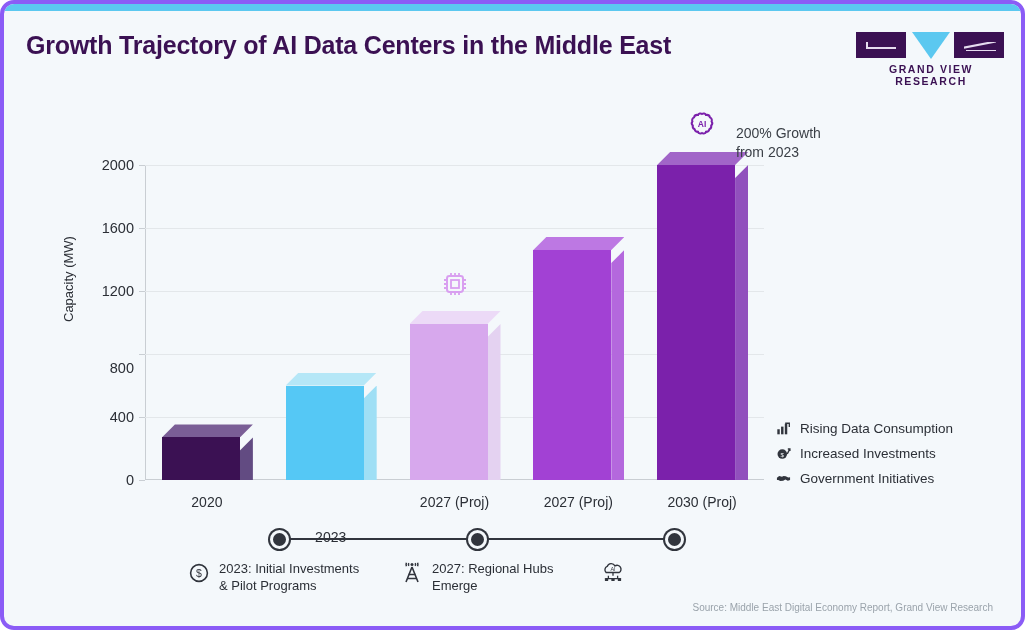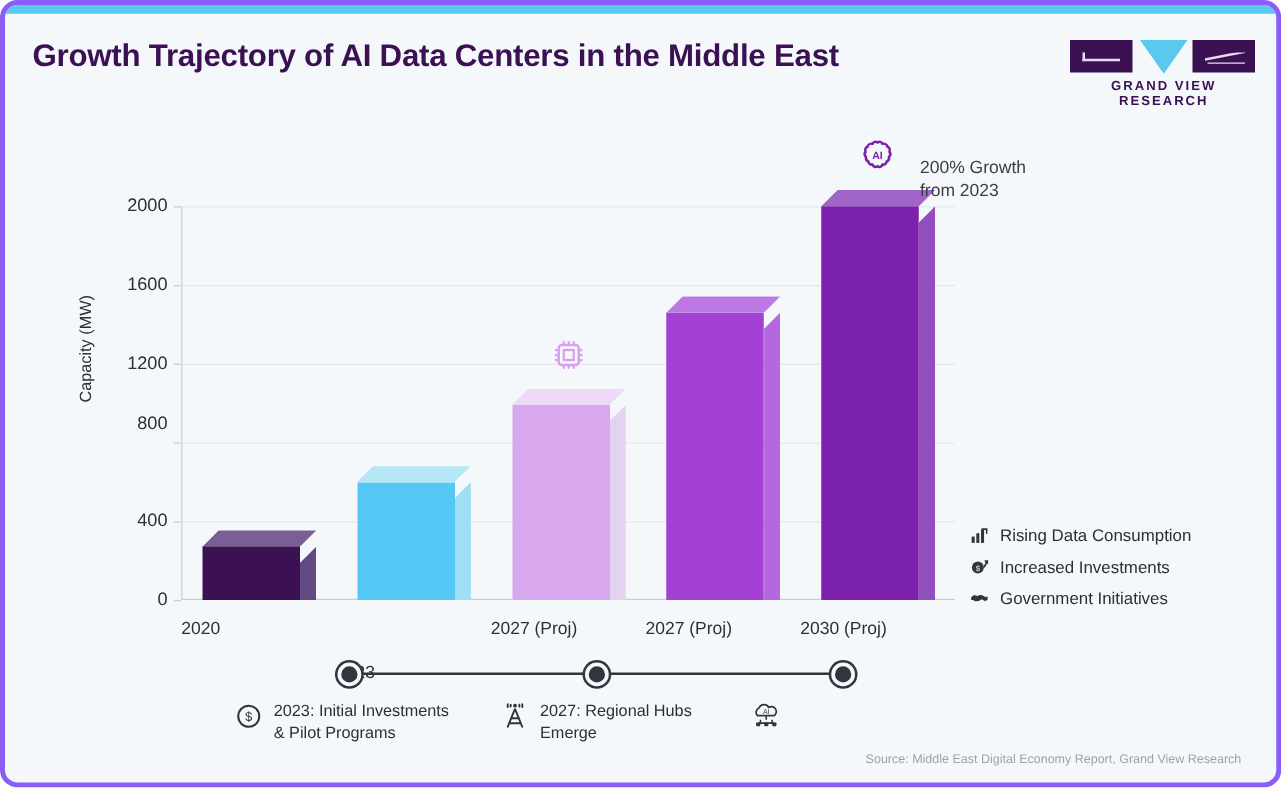--- a/index.html
+++ b/index.html
@@ -105,20 +105,21 @@
   .skew-top {
     position: absolute; top: -13px; left: 0; width: calc(100% + 13px); height: 13px;
     clip-path: polygon(13px 0, 100% 0, calc(100% - 13px) 100%, 0 100%);
   }
   .skew-side {
     position: absolute; right: -13px; bottom: 0; width: 13px; height: 100%;
     clip-path: polygon(0 13px, 100% 0, 100% 100%, 0 100%);
   }
   .barlabel {
     position: absolute; top: 315px; padding-top: 14px;
+    text-align: center;
     font-size: 14px; color: #2b2f36; white-space: nowrap;
   }
   .baricon {
     position: absolute;
     display: flex; align-items: center; justify-content: center;
   }
   
   #annotation {
     position: absolute; left: 732px; top: 120px;
     font-size: 14px; line-height: 19px; color: #3a3f46;
@@ -187,21 +188,21 @@
         <div class="gridline" style="top: 126px;"></div>
         <div class="gridline" style="top: 63px;"></div>
         <div class="gridline" style="top: 0px;"></div>
       </div>
     <div id="ticks-layer">
         <div class="ytick" style="top: 315px;"></div>
         <div class="ylabel" style="top: 315px;">0</div>
         <div class="ytick" style="top: 252px;"></div>
         <div class="ylabel" style="top: 252px;">400</div>
         <div class="ytick" style="top: 189px;"></div>
-        <div class="ylabel" style="top: 174px; padding-left: 48px;">800</div>
+        <div class="ylabel" style="top: 203px; padding-left: 48px;">800</div>
         <div class="ytick" style="top: 126px;"></div>
         <div class="ylabel" style="top: 126px;">1200</div>
         <div class="ytick" style="top: 63px;"></div>
         <div class="ylabel" style="top: 63px;">1600</div>
         <div class="ytick" style="top: 0px;"></div>
         <div class="ylabel" style="top: 0px;">2000</div>
       </div>
     <div id="bars-layer">
         <div class="bar" style="left: 16.9px; width: 78px; height: 42.525px;">
           <div class="front" style="background:#3b1153"></div>

